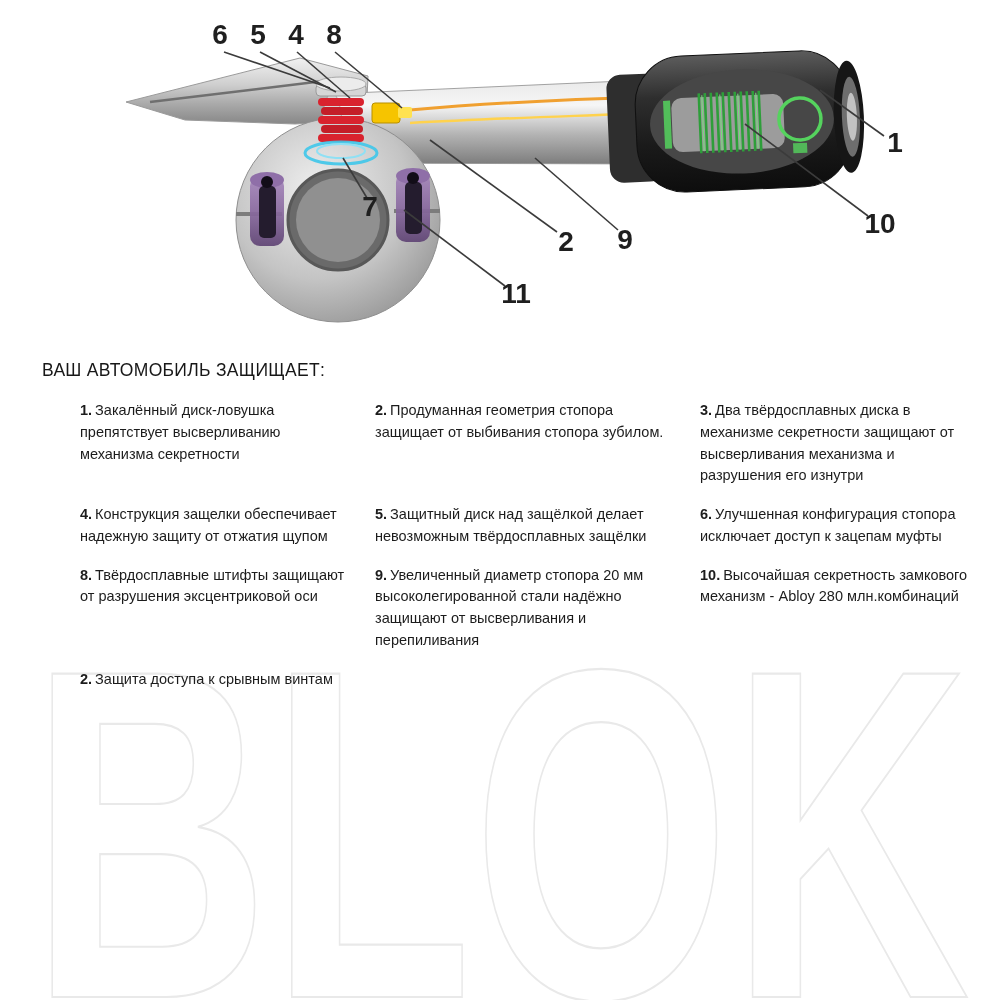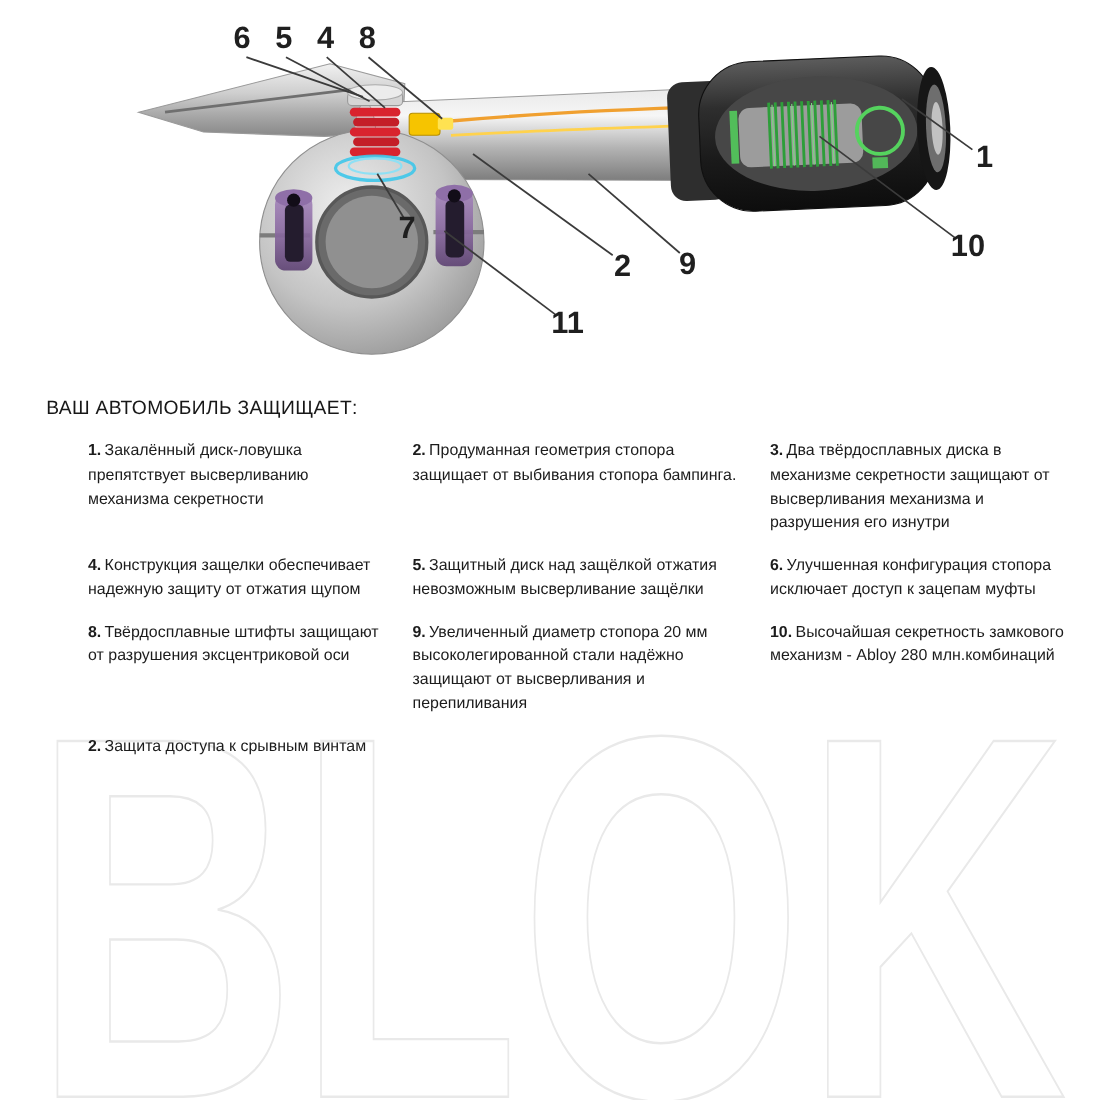--- a/index.html
+++ b/index.html
@@ -153,22 +153,22 @@
       <text x="370" y="216">7</text>
       <text x="516" y="303">11</text>
     </g>
   </g>
 </svg>
 
 <div class="heading">ВАШ АВТОМОБИЛЬ ЗАЩИЩАЕТ:</div>
 
 <div class="items-grid">
   <div class="item"><b>1.</b><span>Закалённый диск-ловушка препятствует высверливанию механизма секретности</span></div>
-  <div class="item"><b>2.</b><span>Продуманная геометрия стопора защищает от выбивания стопора бампинга.</span></div>
+  <div class="item"><b>2.</b><span>Продуманная геометрия стопора защищает от выбивания стопора зубилом.</span></div>
   <div class="item"><b>3.</b><span>Два твёрдосплавных диска в механизме секретности защищают от высверливания механизма и разрушения его изнутри</span></div>
   <div class="item"><b>4.</b><span>Конструкция защелки обеспечивает надежную защиту от отжатия щупом</span></div>
-  <div class="item"><b>5.</b><span>Защитный диск над защёлкой отжатия невозможным высверливание защёлки</span></div>
+  <div class="item"><b>5.</b><span>Защитный диск над защёлкой делает невозможным твёрдосплавных защёлки</span></div>
   <div class="item"><b>6.</b><span>Улучшенная конфигурация стопора исключает доступ к зацепам муфты</span></div>
   <div class="item"><b>8.</b><span>Твёрдосплавные штифты защищают от разрушения эксцентриковой оси</span></div>
   <div class="item"><b>9.</b><span>Увеличенный диаметр стопора 20 мм высоколегированной стали надёжно защищают от высверливания и перепиливания</span></div>
   <div class="item"><b>10.</b><span>Высочайшая секретность замкового механизм - Abloy 280 млн.комбинаций</span></div>
   <div class="item"><b>2.</b><span>Защита доступа к срывным винтам</span></div>
 </div>
 
 </body></html>

